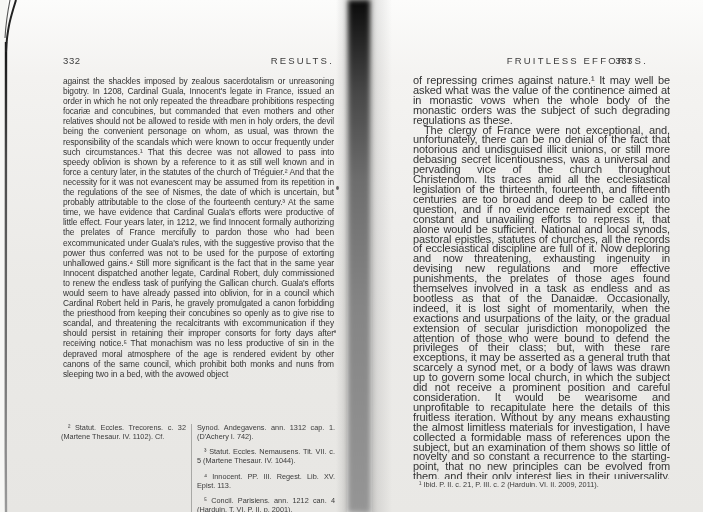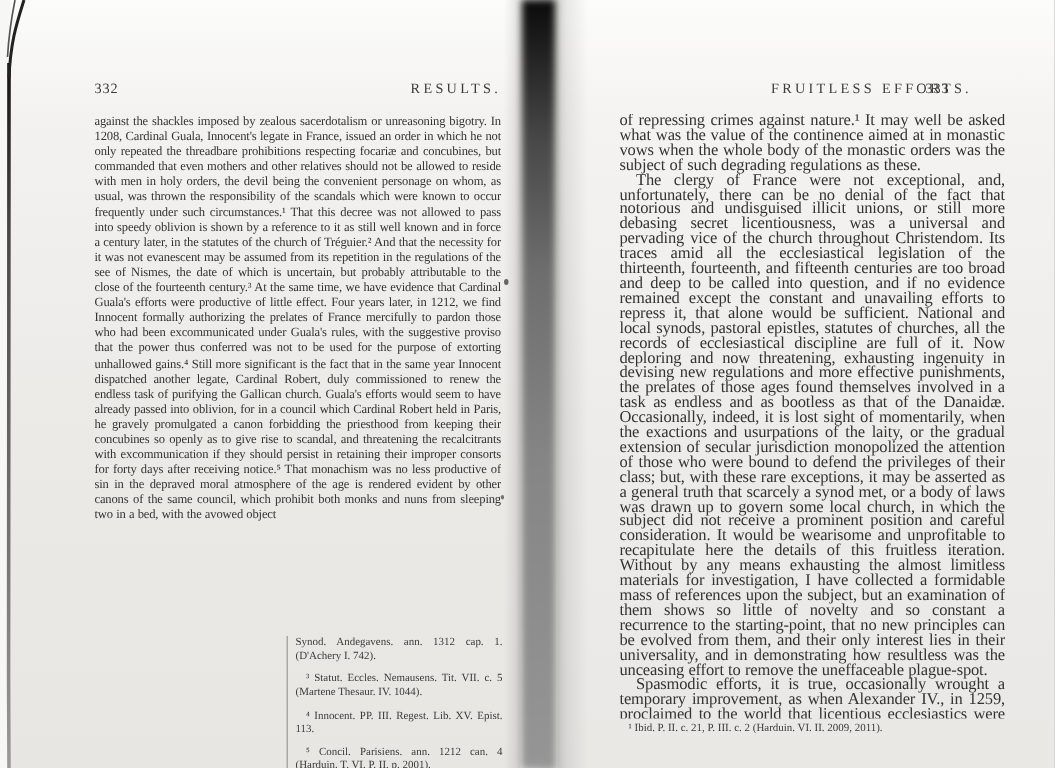--- a/index.html
+++ b/index.html
@@ -5,21 +5,21 @@
   * { box-sizing: border-box; }
   html, body { margin: 0; padding: 0; }
   body { background: #9a9a9a; }
 
   .stage {
     position: relative;
     width: 703px;
     height: 512px;
     overflow: hidden;
     background: #f7f7f5;
-    font-family: Liberation Serif, serif;
+    font-family: Liberation Sans, sans-serif;
   }
 
   
   .left-page {
     position: absolute; left: 7px; top: 0; width: 340px; height: 512px;
     background: linear-gradient(180deg, #fcfcfb 0%, #f3f2f0 15%, #ebeae7 55%, #e7e6e3 100%);
   }
   .right-page {
     position: absolute; left: 372px; top: 0; width: 331px; height: 512px;
     background: linear-gradient(180deg, #fcfcfb 0%, #f4f3f1 15%, #edecea 55%, #e9e8e5 100%);
@@ -117,20 +117,21 @@
 
   <div class="head lp-head">
     <span class="num">332</span>
     <span class="title">RESULTS.</span>
   </div>
 
   <div class="body-text lp-body">against the shackles imposed by zealous sacerdotalism or unreasoning bigotry.  In 1208, Cardinal Guala, Innocent's legate in France, issued an order in which he not only repeated the threadbare prohibitions respecting focariæ and concubines, but commanded that even mothers and other relatives should not be allowed to reside with men in holy orders, the devil being the convenient personage on whom, as usual, was thrown the responsibility of the scandals which were known to occur frequently under such circumstances.¹  That this decree was not allowed to pass into speedy oblivion is shown by a reference to it as still well known and in force a century later, in the statutes of the church of Tréguier.²  And that the necessity for it was not evanescent may be assumed from its repetition in the regulations of the see of Nismes, the date of which is uncertain, but probably attributable to the close of the fourteenth century.³  At the same time, we have evidence that Cardinal Guala's efforts were productive of little effect.  Four years later, in 1212, we find Innocent formally authorizing the prelates of France mercifully to pardon those who had been excommunicated under Guala's rules, with the suggestive proviso that the power thus conferred was not to be used for the purpose of extorting unhallowed gains.⁴  Still more significant is the fact that in the same year Innocent dispatched another legate, Cardinal Robert, duly commissioned to renew the endless task of purifying the Gallican church.  Guala's efforts would seem to have already passed into oblivion, for in a council which Cardinal Robert held in Paris, he gravely promulgated a canon forbidding the priesthood from keeping their concubines so openly as to give rise to scandal, and threatening the recalcitrants with excommunication if they should persist in retaining their improper consorts for forty days after receiving notice.⁵  That monachism was no less productive of sin in the depraved moral atmosphere of the age is rendered evident by other canons of the same council, which prohibit both monks and nuns from sleeping two in a bed, with the avowed object</div>
 
   <div class="lp-notes">
     <div class="col1">
+      <p class="fn">² Statut. Eccles. Trecorens. c. 32 (Martene Thesaur. IV. 1102).  Cf.</p>
     </div>
     <div class="col2">
       <p class="fn cont">Synod. Andegavens. ann. 1312 cap. 1. (D'Achery I. 742).</p>
       <p class="fn">³ Statut. Eccles. Nemausens. Tit. VII. c. 5 (Martene Thesaur. IV. 1044).</p>
       <p class="fn">⁴ Innocent. PP. III. Regest. Lib. XV. Epist. 113.</p>
       <p class="fn">⁵ Concil. Parisiens. ann. 1212 can. 4 (Harduin. T. VI. P. II. p. 2001).</p>
     </div>
   </div>
 
   <div class="head rp-head">

